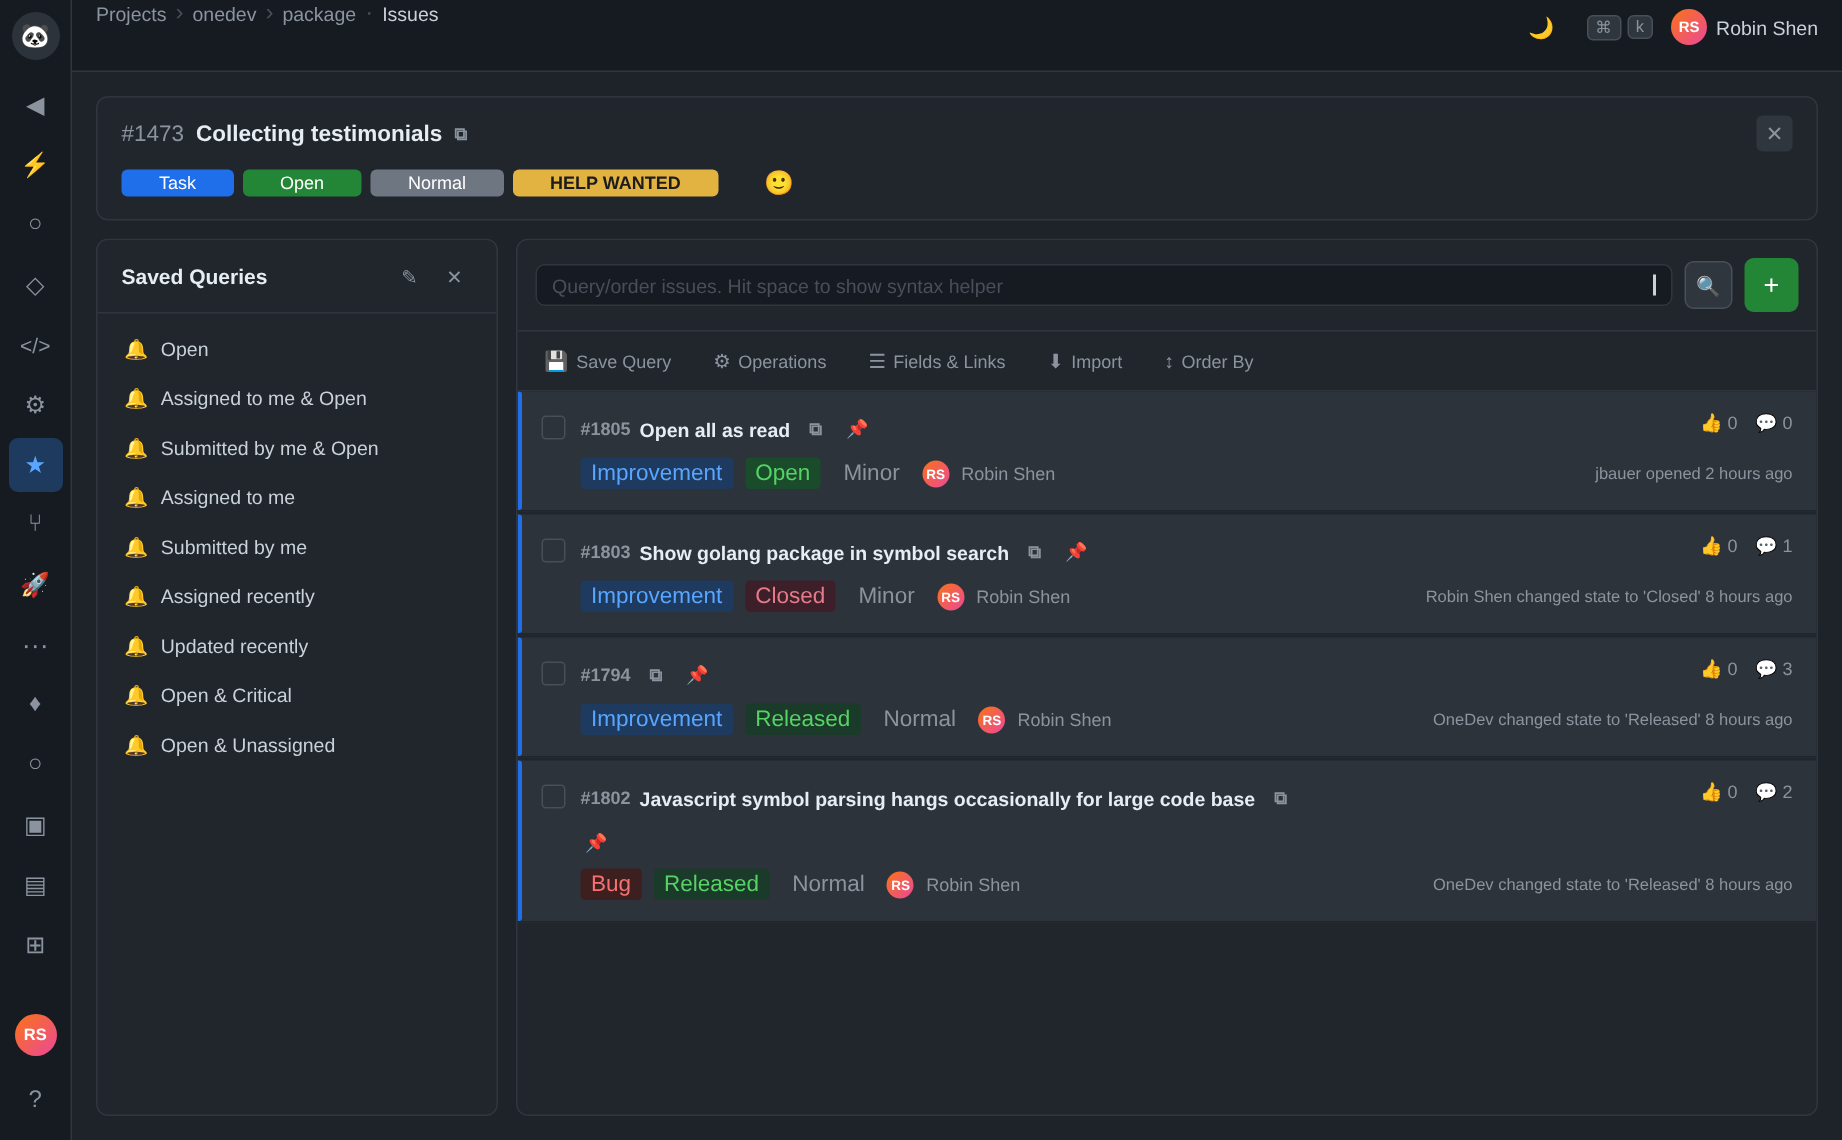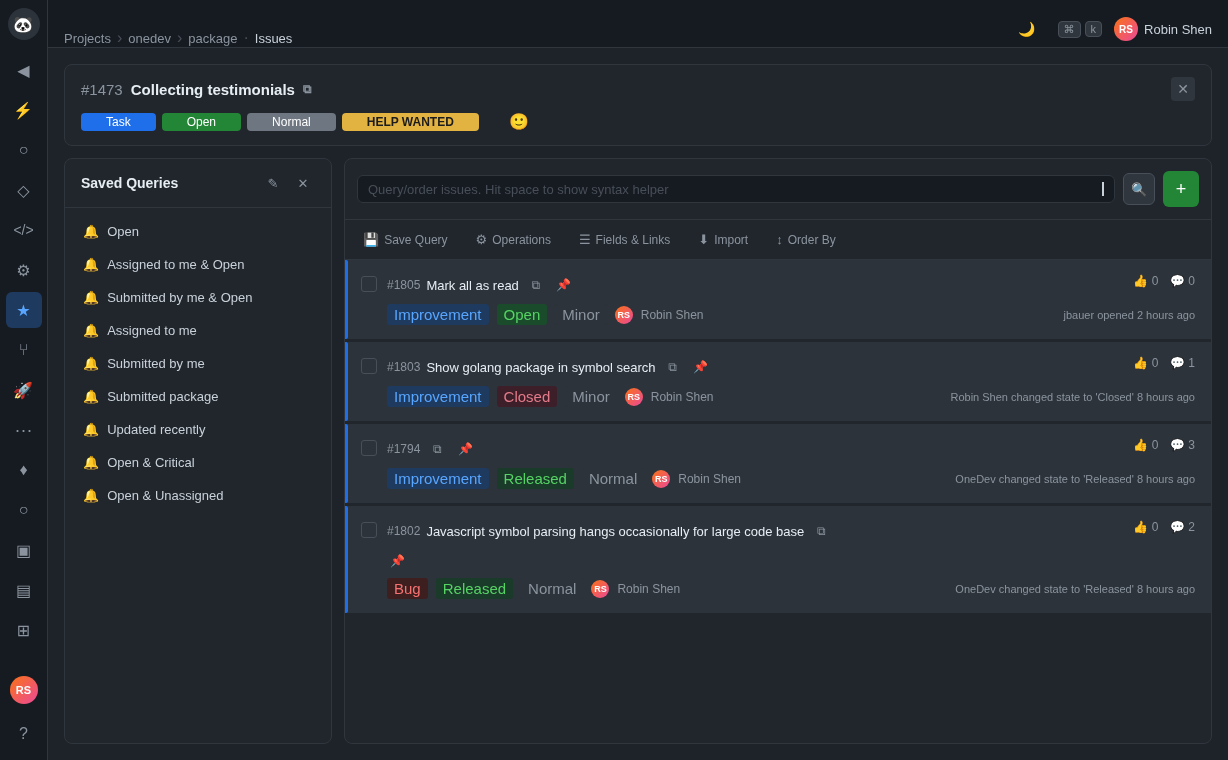--- a/index.html
+++ b/index.html
@@ -75,21 +75,21 @@
       display: flex;
       flex-direction: column;
       overflow: hidden;
     }
 
     
     .top-nav {
       height: 48px;
       background: #161b22;
       display: flex;
-      align-items: flex-end;
+      align-items: flex-start;
       padding: 0 16px;
       border-bottom: 1px solid #30363d;
       gap: 8px;
       flex-shrink: 0;
     }
     .top-nav-breadcrumb {
       display: flex;
       align-items: center;
       gap: 6px;
       color: #8b949e;
@@ -398,21 +398,21 @@
       border-radius: 3px;
       flex-shrink: 0;
       margin-top: 2px;
     }
     .issue-item-title-area {
       flex: 1;
     }
     .issue-item-title {
       font-size: 13px;
       color: #e6edf3;
-      font-weight: 400;
+      font-weight: 700;
       display: flex;
       align-items: center;
       gap: 6px;
       flex-wrap: wrap;
     }
     .issue-num {
       color: #8b949e;
       font-size: 12px;
     }
     .issue-actions {
@@ -591,21 +591,21 @@
           <div class="query-item">
             <span class="query-bell">🔔</span>
             <span>Assigned to me</span>
           </div>
           <div class="query-item">
             <span class="query-bell">🔔</span>
             <span>Submitted by me</span>
           </div>
           <div class="query-item">
             <span class="query-bell">🔔</span>
-            <span>Submitted package</span>
+            <span>Assigned recently</span>
           </div>
           <div class="query-item">
             <span class="query-bell">🔔</span>
             <span>Updated recently</span>
           </div>
           <div class="query-item">
             <span class="query-bell">🔔</span>
             <span>Open &amp; Critical</span>
           </div>
           <div class="query-item">
@@ -651,21 +651,21 @@
 
         <div class="issues-list">
 
           <div class="issue-item">
             <div class="issue-item-left-bar"></div>
             <div class="issue-item-top">
               <div class="issue-checkbox"></div>
               <div class="issue-item-title-area">
                 <div class="issue-item-title">
                   <span class="issue-num">#1805</span>
-                  <span>Mark all as read</span>
+                  <span>Open all as read</span>
                   <span class="issue-copy-btn">⧉</span>
                   <span class="issue-pin-btn">📌</span>
                 </div>
               </div>
               <div class="issue-actions">
                 <div class="issue-action">
                   <span>👍</span>
                   <span>0</span>
                 </div>
                 <div class="issue-action">

